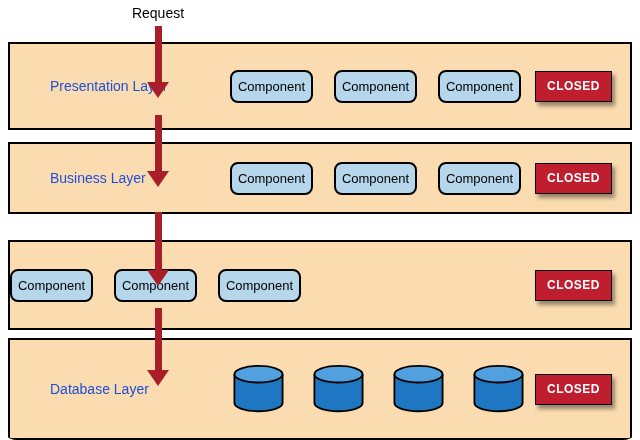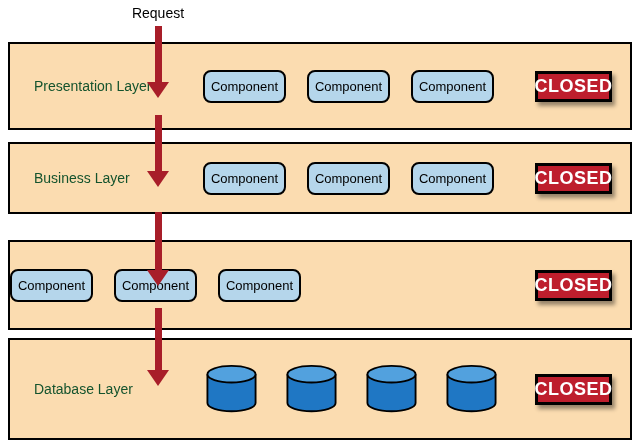--- a/index.html
+++ b/index.html
@@ -5,20 +5,21 @@
   * { box-sizing: border-box; margin: 0; padding: 0; }
   html, body { width: 640px; height: 440px; }
   body { font-family: "Liberation Sans", sans-serif; background: #ffffff; }
 
   .canvas {
     position: relative;
     width: 640px;
     height: 440px;
     background: #ffffff;
     overflow: hidden;
+    border-radius: 17px;
   }
 
   .request-label {
     position: absolute;
     top: 5px;
     left: 108px;
     width: 100px;
     text-align: center;
     font-size: 14px;
     color: #000;
@@ -33,23 +34,24 @@
     display: flex;
     align-items: center;
   }
   .layer-1 { top: 42px;  height: 88px; }
   .layer-2 { top: 142px; height: 72px; }
   .layer-3 { top: 240px; height: 90px; }
   .layer-4 { top: 338px; height: 102px; }
 
   .layer-label {
     width: 193px;
-    padding-left: 24px;
+    padding-left: 13px;
     font-size: 14px;
-    color: #14532d;
+    color: #1d4ed8;
+    margin-left: 27px;
   }
 
   .items {
     display: flex;
     gap: 21px;
     align-items: center;
   }
 
   .component {
     width: 83px;
@@ -64,25 +66,25 @@
     color: #000;
   }
 
   .closed {
     margin-left: auto;
     margin-right: 18px;
     width: 77px;
     height: 31px;
     background: var(--closed-bg, #BE1E2D);
     color: var(--closed-text, #fff);
-    border: 3px solid #000000;
+    border: 1px solid #000000;
     display: flex;
     align-items: center;
     justify-content: center;
-    font-size: 18px;
+    font-size: 12px;
     font-weight: bold;
     letter-spacing: 0.5px;
     box-shadow: 3px 4px 4px rgba(0,0,0,0.40);
   }
 
   .cyl-row {
     display: flex;
     gap: 23px;
     align-items: center;
   }

